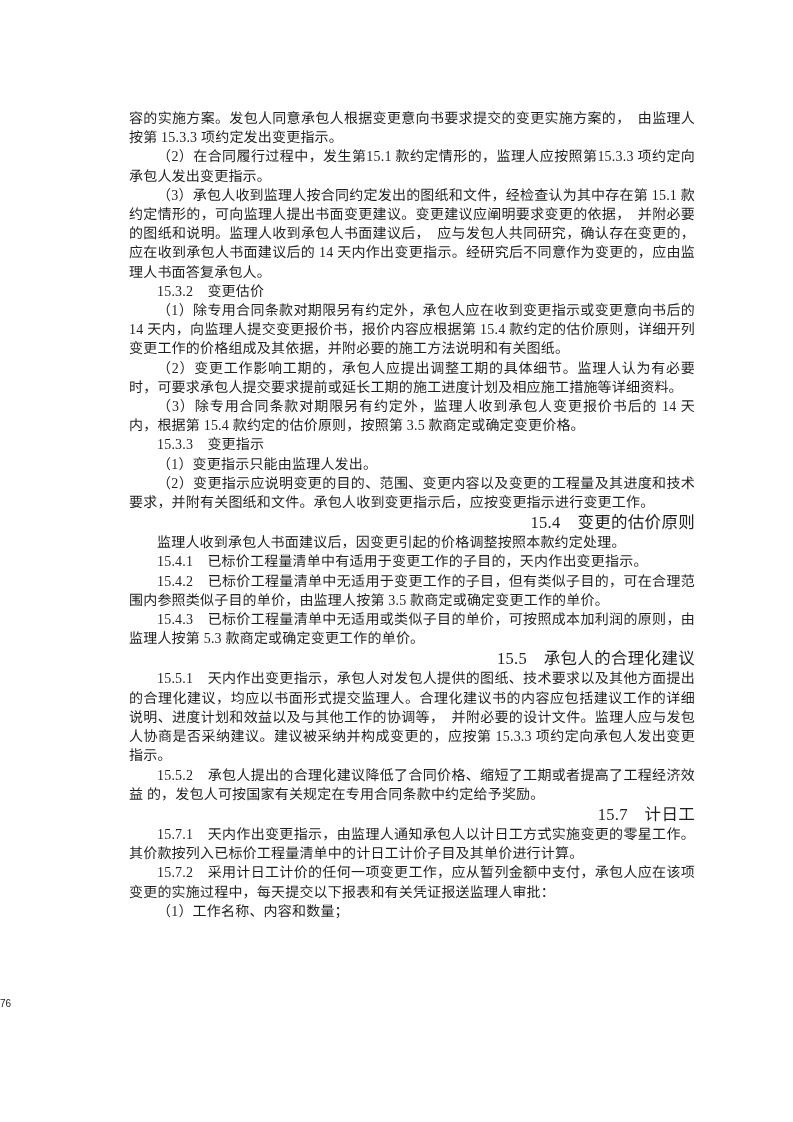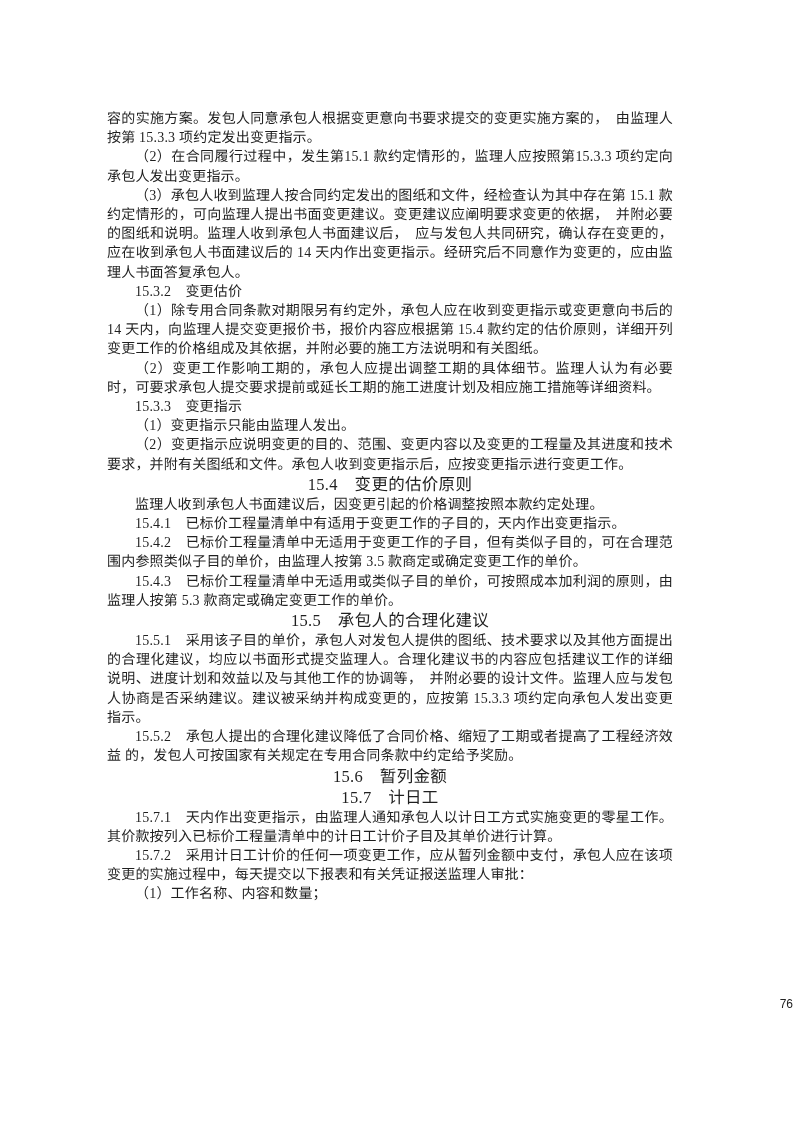--- a/index.html
+++ b/index.html
@@ -12,77 +12,77 @@
     position: relative;
     width: 793px;
     height: 1122px;
     background: #ffffff;
     overflow: hidden;
     font-family: "Liberation Serif", "DejaVu Serif", serif;
     color: #1f1f1f;
   }
   .content {
     position: absolute;
-    left: 107px;
+    left: 129px;
     top: 109px;
     width: 566px;
   }
   p.body {
     margin: 0;
     font-size: 14px;
     line-height: 19.2px;
     text-align: justify;
     text-justify: inter-character;
     letter-spacing: 0.2px;
   }
   p.body.indent {
     text-indent: 2em;
   }
   p.section {
     margin: 0;
     font-size: 16.5px;
     line-height: 21px;
     font-weight: 400;
-    text-align: center;
+    text-align: right;
     letter-spacing: 0.3px;
   }
   .page-number {
     position: absolute;
     left: 0;
     top: 996px;
     width: 100%;
-    text-align: right;
-    font-size: 12px;
+    text-align: left;
+    font-size: 10px;
     line-height: 16px;
     color: #222222;
     font-family: "Liberation Sans", "DejaVu Sans", sans-serif;
   }
 </style>
 </head>
 <body>
 
 <div class="page">
   <div class="content">
     <p class="body">容的实施方案。发包人同意承包人根据变更意向书要求提交的变更实施方案的，　由监理人按第 15.3.3 项约定发出变更指示。</p>
     <p class="body indent">（2）在合同履行过程中，发生第15.1 款约定情形的，监理人应按照第15.3.3 项约定向承包人发出变更指示。</p>
     <p class="body indent">（3）承包人收到监理人按合同约定发出的图纸和文件，经检查认为其中存在第 15.1 款约定情形的，可向监理人提出书面变更建议。变更建议应阐明要求变更的依据，　并附必要的图纸和说明。监理人收到承包人书面建议后，　应与发包人共同研究，确认存在变更的，应在收到承包人书面建议后的 14 天内作出变更指示。经研究后不同意作为变更的，应由监理人书面答复承包人。</p>
     <p class="body indent">15.3.2　变更估价</p>
     <p class="body indent">（1）除专用合同条款对期限另有约定外，承包人应在收到变更指示或变更意向书后的 14 天内，向监理人提交变更报价书，报价内容应根据第 15.4 款约定的估价原则，详细开列变更工作的价格组成及其依据，并附必要的施工方法说明和有关图纸。</p>
     <p class="body indent">（2）变更工作影响工期的，承包人应提出调整工期的具体细节。监理人认为有必要时，可要求承包人提交要求提前或延长工期的施工进度计划及相应施工措施等详细资料。</p>
+    <p class="body indent">（3）除专用合同条款对期限另有约定外，监理人收到承包人变更报价书后的 14 天内，根据第 15.4 款约定的估价原则，按照第 3.5 款商定或确定变更价格。</p>
     <p class="body indent">15.3.3　变更指示</p>
     <p class="body indent">（1）变更指示只能由监理人发出。</p>
     <p class="body indent">（2）变更指示应说明变更的目的、范围、变更内容以及变更的工程量及其进度和技术要求，并附有关图纸和文件。承包人收到变更指示后，应按变更指示进行变更工作。</p>
     <p class="section">15.4　变更的估价原则</p>
     <p class="body indent">监理人收到承包人书面建议后，因变更引起的价格调整按照本款约定处理。</p>
     <p class="body indent">15.4.1　已标价工程量清单中有适用于变更工作的子目的，天内作出变更指示。</p>
     <p class="body indent">15.4.2　已标价工程量清单中无适用于变更工作的子目，但有类似子目的，可在合理范围内参照类似子目的单价，由监理人按第 3.5 款商定或确定变更工作的单价。</p>
     <p class="body indent">15.4.3　已标价工程量清单中无适用或类似子目的单价，可按照成本加利润的原则，由监理人按第 5.3 款商定或确定变更工作的单价。</p>
     <p class="section">15.5　承包人的合理化建议</p>
-    <p class="body indent">15.5.1　采用该子目的单价，承包人对发包人提供的图纸、技术要求以及其他方面提出的合理化建议，均应以书面形式提交监理人。合理化建议书的内容应包括建议工作的详细说明、进度计划和效益以及与其他工作的协调等，　并附必要的设计文件。监理人应与发包人协商是否采纳建议。建议被采纳并构成变更的，应按第 15.3.3 项约定向承包人发出变更指示。</p>
+    <p class="body indent">15.5.1　天内作出变更指示，承包人对发包人提供的图纸、技术要求以及其他方面提出的合理化建议，均应以书面形式提交监理人。合理化建议书的内容应包括建议工作的详细说明、进度计划和效益以及与其他工作的协调等，　并附必要的设计文件。监理人应与发包人协商是否采纳建议。建议被采纳并构成变更的，应按第 15.3.3 项约定向承包人发出变更指示。</p>
     <p class="body indent">15.5.2　承包人提出的合理化建议降低了合同价格、缩短了工期或者提高了工程经济效益 的，发包人可按国家有关规定在专用合同条款中约定给予奖励。</p>
-    <p class="section">15.6　暂列金额</p>
     <p class="section">15.7　计日工</p>
     <p class="body indent">15.7.1　天内作出变更指示，由监理人通知承包人以计日工方式实施变更的零星工作。其价款按列入已标价工程量清单中的计日工计价子目及其单价进行计算。</p>
     <p class="body indent">15.7.2　采用计日工计价的任何一项变更工作，应从暂列金额中支付，承包人应在该项变更的实施过程中，每天提交以下报表和有关凭证报送监理人审批：</p>
     <p class="body indent">（1）工作名称、内容和数量；</p>
   </div>
   <div class="page-number">76</div>
 </div>
 
 </body></html>

